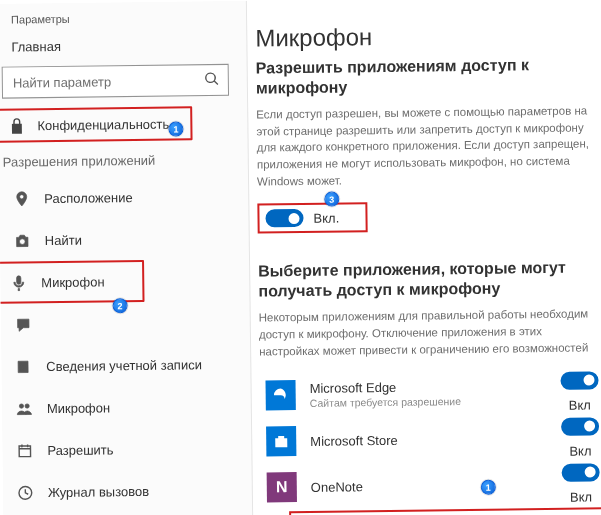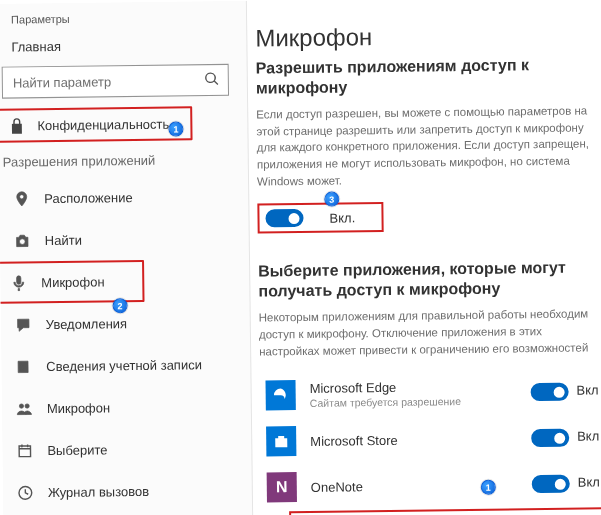--- a/index.html
+++ b/index.html
@@ -56,28 +56,28 @@
     border: 2px solid #d22020; padding: 4px 26px 4px 6px;
     position: relative;
   }
   .toggle {
     width: 38px; height: 18px; border-radius: 10px; position: relative;
     background: #0067c0;
   }
   .toggle .knob { width: 11px; height: 11px; border-radius: 50%;
     background: #fff; position: absolute; top: 3.5px; right: 4px;
   }
-  .toggle-label { font-size: 13px; margin-left: 16px; }
+  .toggle-label { font-size: 13px; }
 
   .app-list { display: flex; flex-direction: column; gap: 2px; margin-top: 8px; }
   .app-row { display: flex; align-items: center; gap: 14px; height: 44px; padding: 0 4px 0 6px; }
   .app-row.highlight { border: 2px solid #d22020; height: 40px; }
   .app-label { flex: 1; font-size: 13px; display: flex; flex-direction: column; line-height: 1.2; }
   .app-sub { font-size: 10.5px; color: #8a8a8a; }
-  .app-toggle-right { display: flex; align-items: flex-start; gap: 8px; }
+  .app-toggle-right { display: flex; align-items: center; gap: 8px; flex-direction: column; }
   .clip-label { font-size: 13px; }
   .app-icon-tile { width: 30px; height: 30px; display: flex; align-items: center; justify-content: center; }
 
   
   .tile-edge   { background: #0078d7; }
   .tile-store  { background: #0078d7; }
   .tile-note   { background: #80397b; }
   .tile-letter { font-size: 16px; font-weight: 600; color: #fff; }
 </style>
 </head>
@@ -119,39 +119,38 @@
     <div class="side-item red-box" style="width:150px">
       <svg class="icon" viewBox="0 0 24 24">
           <path d="M12 2a3 3 0 00-3 3v6a3 3 0 006 0V5a3 3 0 00-3-3zM5 11a7 7 0 0014 0h-2a5 5 0 01-10 0zM11 20h2v3h-2z"></path>
         </svg>
       <span>Микрофон</span>
     </div>
     <div class="side-item">
       <svg class="icon" viewBox="0 0 24 24">
           <path d="M4 4h16v12H12l-6 5v-5H4z"></path>
         </svg>
-      <span>Уведомления</span>
     </div>
     <div class="side-item">
       <svg class="icon" viewBox="0 0 24 24">
           <path d="M4 4h14v16H4zm3 3h8v2H7zm0 4h8v2H7zm0 4h5v2H7z"></path>
         </svg>
       <span>Сведения учетной записи</span>
     </div>
     <div class="side-item">
       <svg class="icon" viewBox="0 0 24 24">
           <path d="M8 11a3 3 0 100-6 3 3 0 000 6zm8 0a3 3 0 100-6 3 3 0 000 6zM2 20c0-3 3-5 6-5s6 2 6 5zm10-3c1-1 2-2 4-2s6 2 6 5h-8z"></path>
         </svg>
       <span>Микрофон</span>
     </div>
     <div class="side-item">
       <svg class="icon" viewBox="0 0 24 24">
           <path d="M4 5h16v15H4zM4 9h16M8 3v4M16 3v4" fill="none" stroke="#555" stroke-width="2"></path>
         </svg>
-      <span>Выберите</span>
+      <span>Разрешить</span>
     </div>
     <div class="side-item">
       <svg class="icon" viewBox="0 0 24 24">
           <circle cx="12" cy="12" r="9" fill="none" stroke="#555" stroke-width="2"></circle>
           <path d="M12 7v5l4 2" fill="none" stroke="#555" stroke-width="2"></path>
         </svg>
       <span>Журнал вызовов</span>
     </div>
   </div>
 </div>

